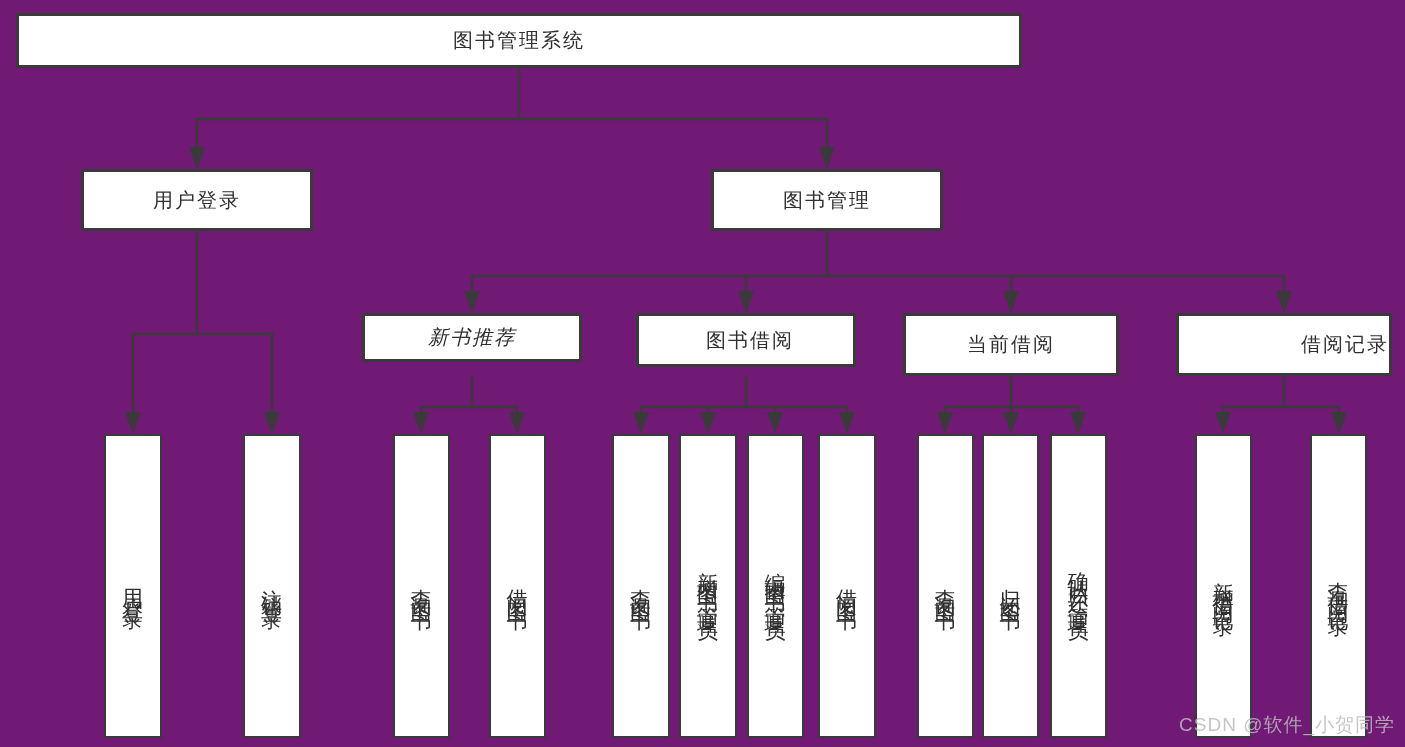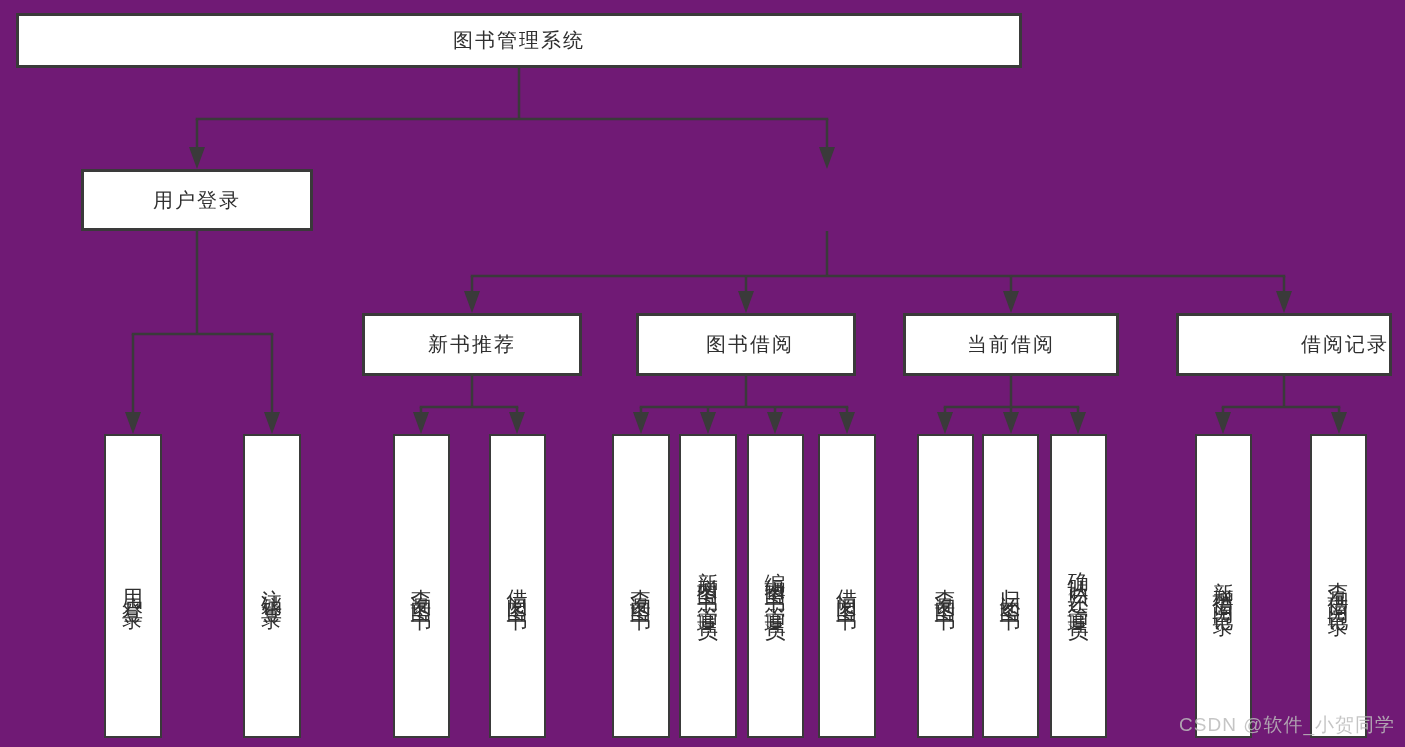--- a/index.html
+++ b/index.html
@@ -137,25 +137,28 @@
     </g>
   </svg>
 
   <div class="node h" style="left:16px; top:13px; width:1006px; height:55px;">
     <span>图书管理系统</span>
   </div>
 
   <div class="node h" style="left:81px; top:169px; width:232px; height:62px;">
     <span>用户登录</span>
   </div>
-
-  <div class="node h" style="left:362px; top:313px; width:220px; height:63px;">
+  <div class="node h" style="left:711px; top:169px; width:232px; height:62px;">
+    <span>图书管理</span>
+  </div>
+
+  <div class="node h" style="left:362px; top:313px; width:220px; height:49px;font-style:italic;">
     <span>新书推荐</span>
   </div>
-  <div class="node h" style="left:636px; top:313px; width:220px; height:63px;padding-left:8px;">
+  <div class="node h" style="left:636px; top:313px; width:220px; height:54px;padding-left:8px;">
     <span>图书借阅</span>
   </div>
   <div class="node h" style="left:903px; top:313px; width:216px; height:63px;font-family:Liberation Mono, monospace;">
     <span>当前借阅</span>
   </div>
   <div class="node h" style="left:1176px; top:313px; width:216px; height:63px;justify-content:flex-end;">
     <span>借阅记录</span>
   </div>
 
   <div class="node v" style="left:104px; top:434px; width:58px; height:304px;">

